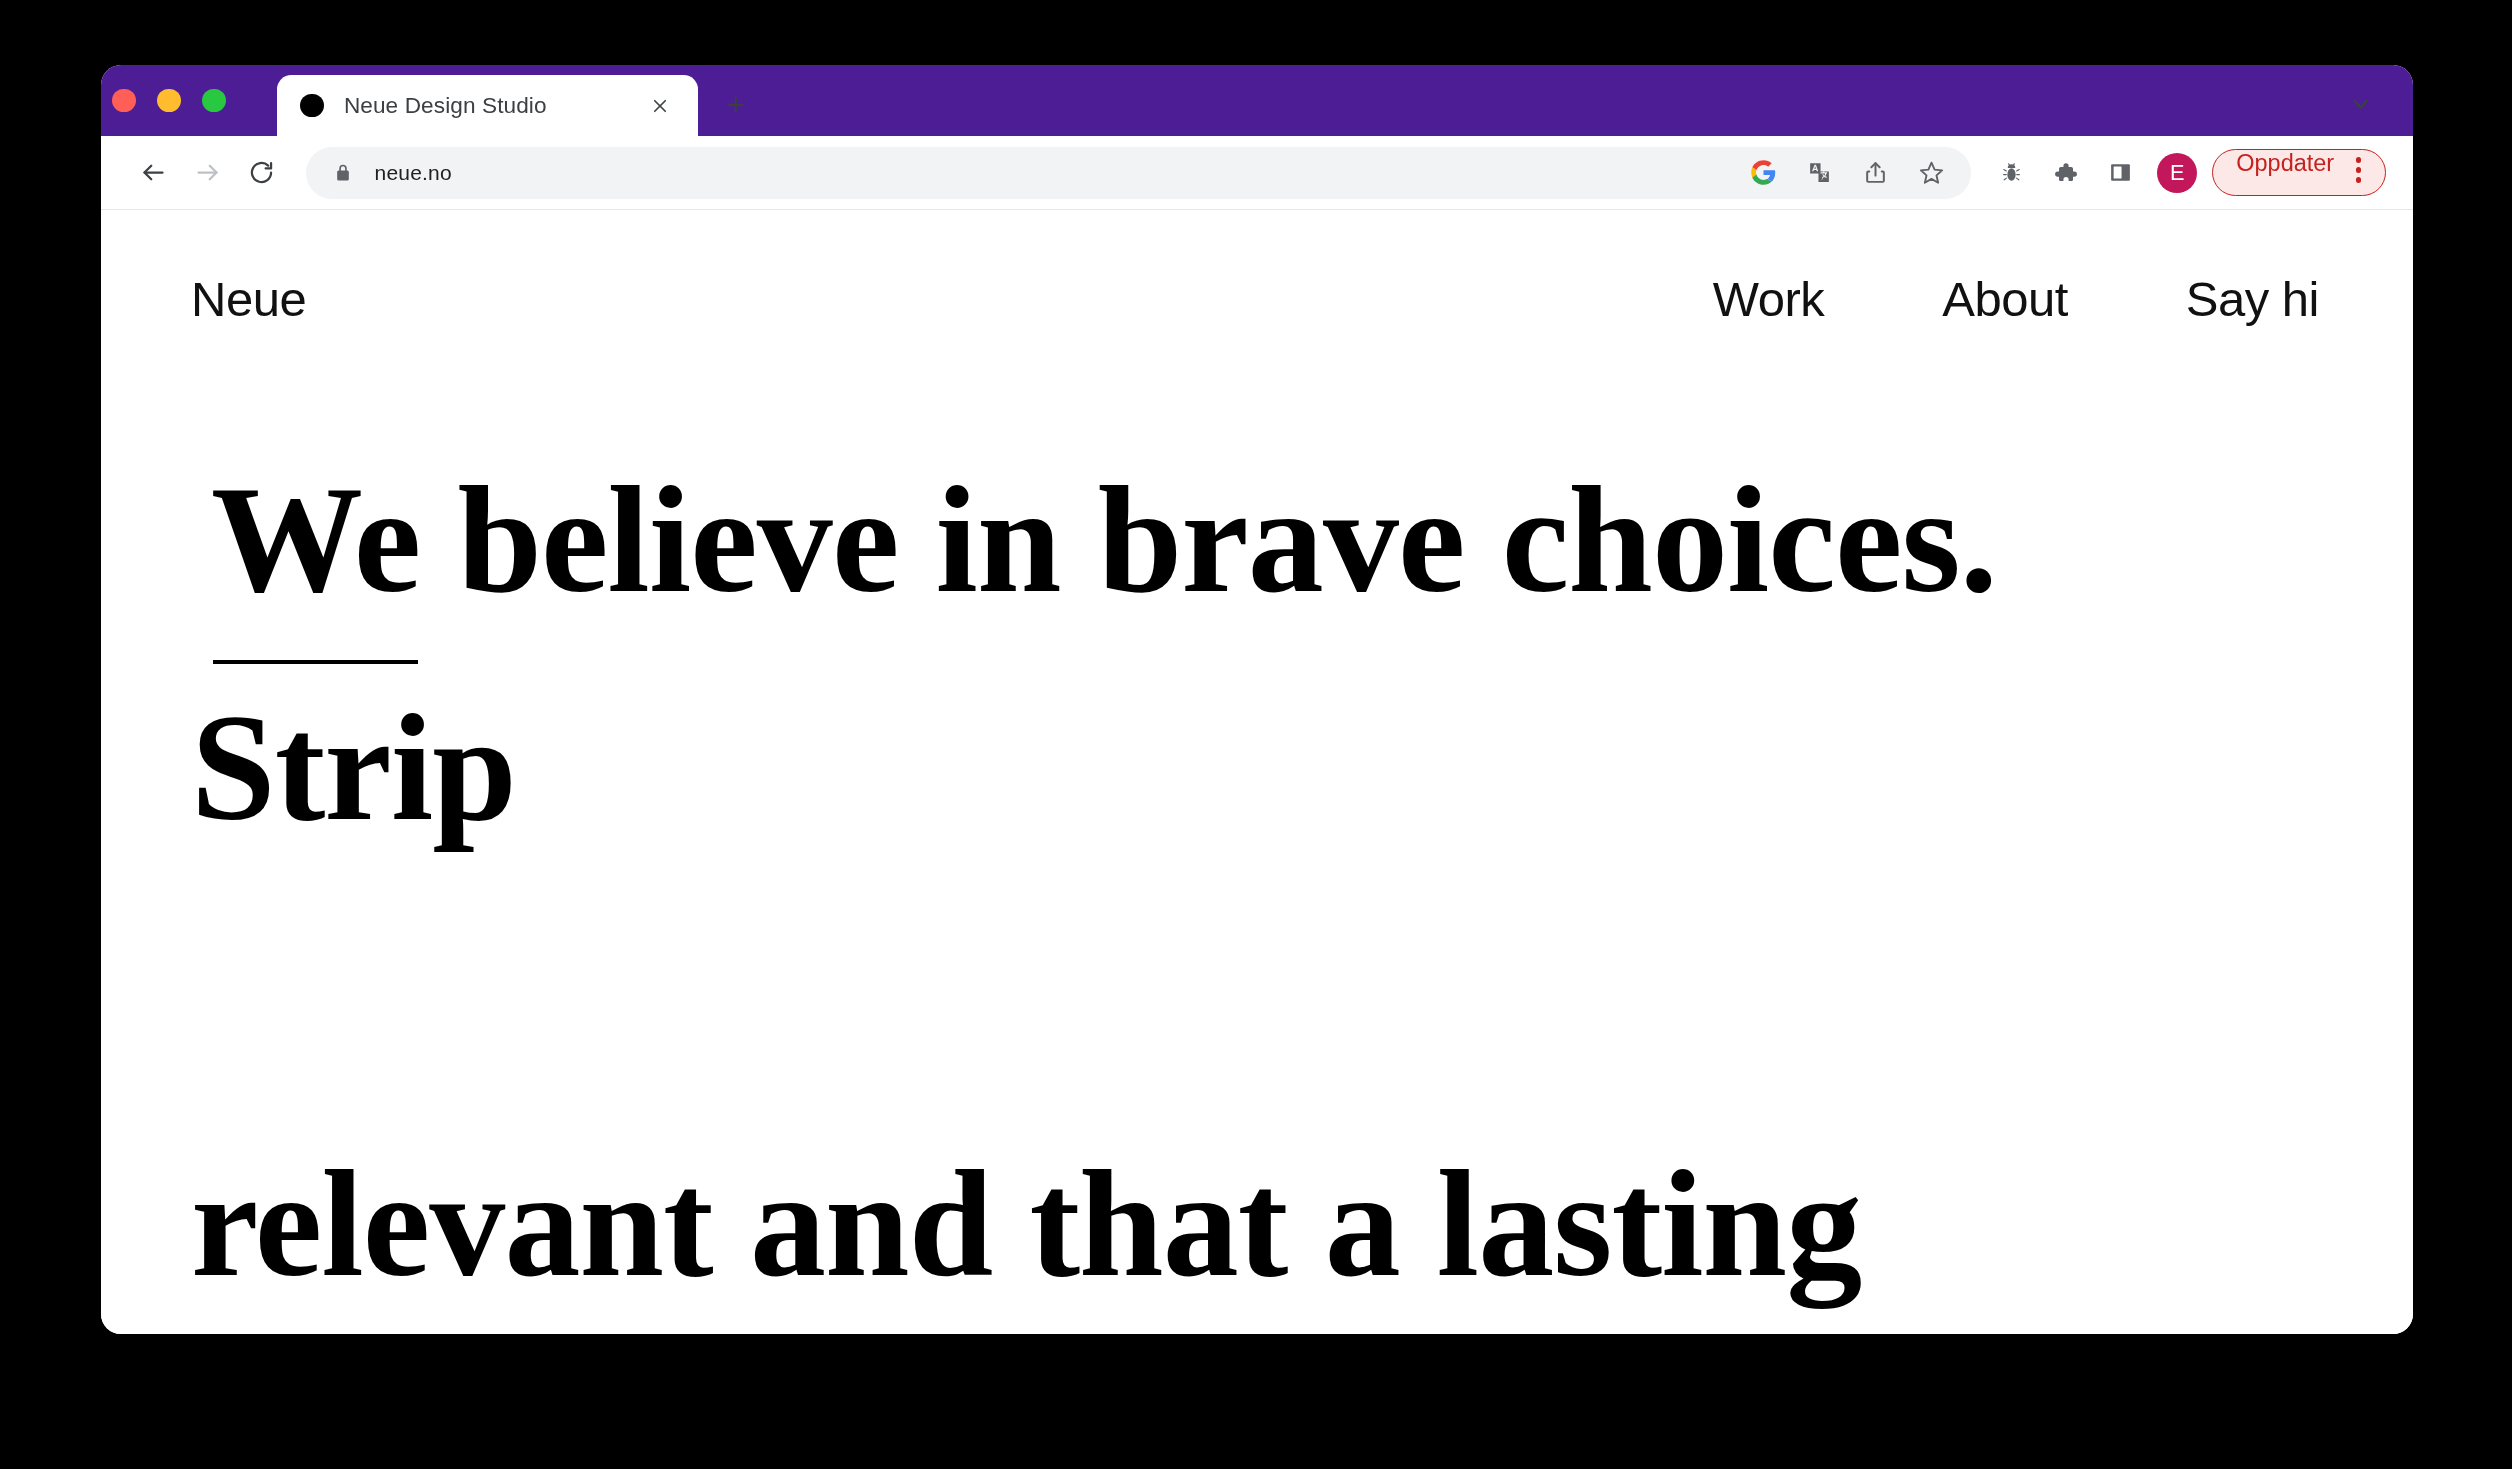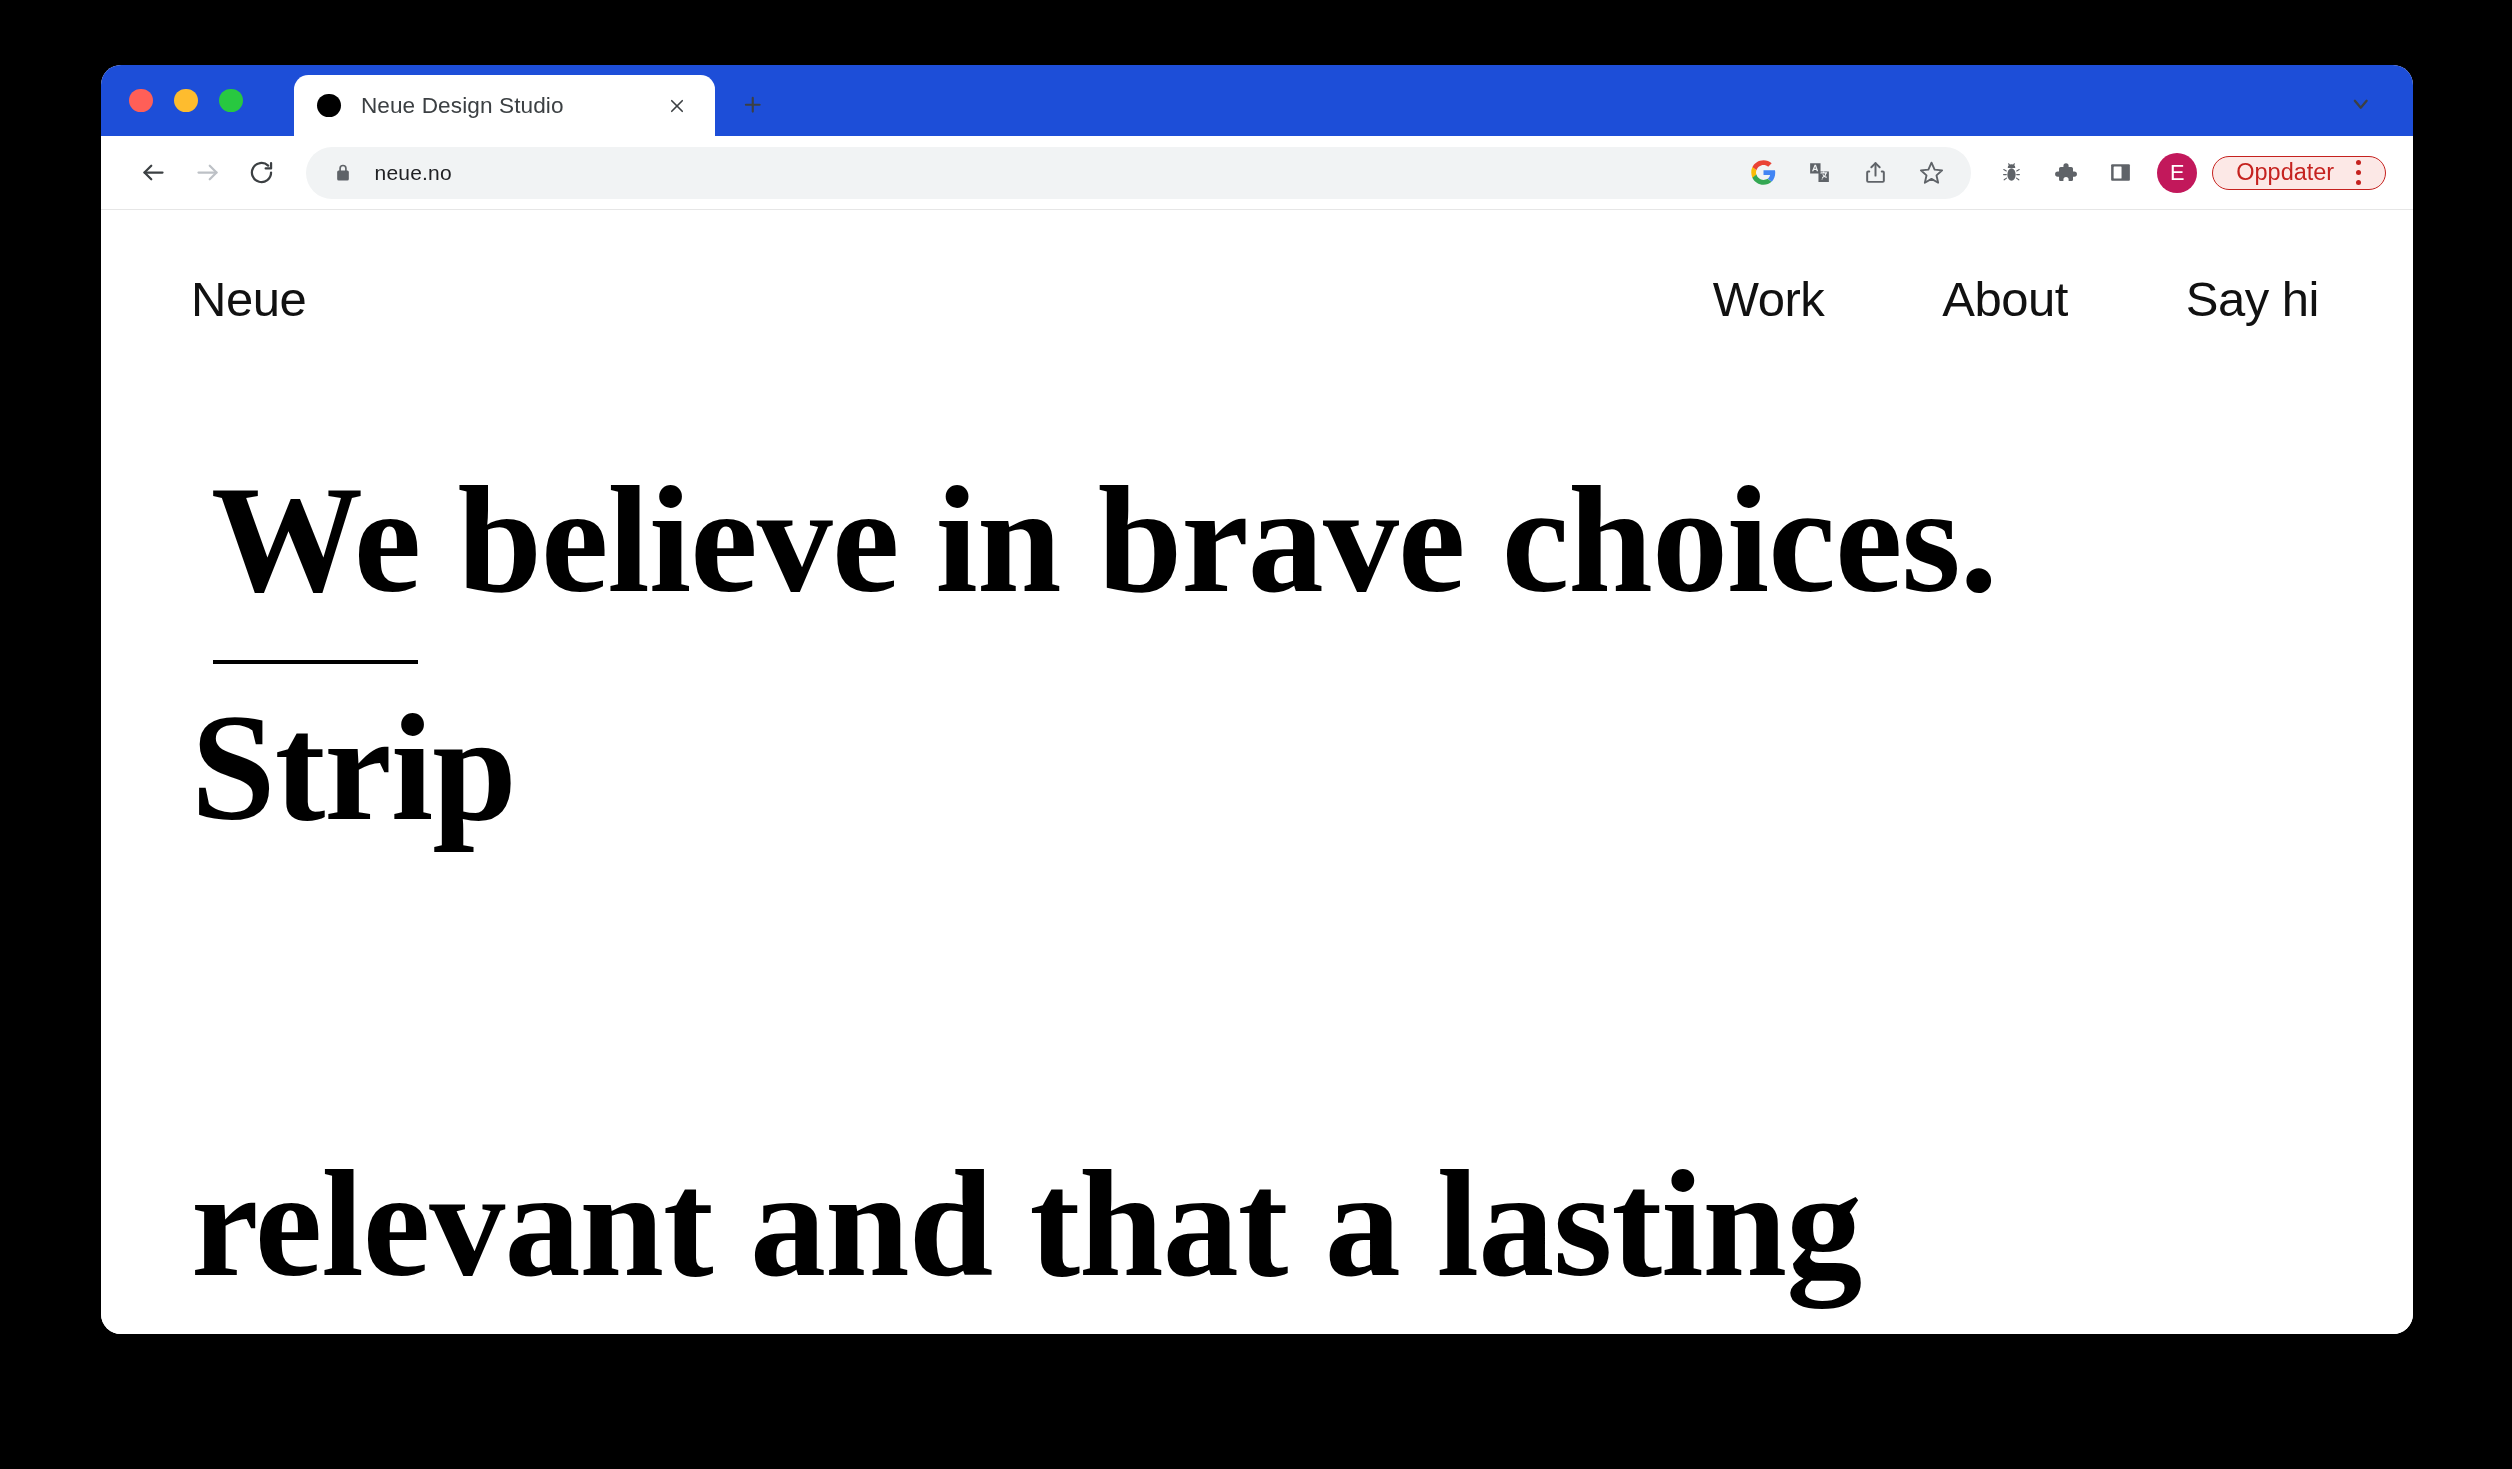--- a/index.html
+++ b/index.html
@@ -22,24 +22,24 @@
     background: #ffffff;
     border-radius: 20px;
     overflow: hidden;
     display: flex;
     flex-direction: column;
   }
 
   
   .tab-strip {
     height: 71px;
-    background: #1d4ed8;
+    background: #4c1d95;
     display: flex;
     align-items: flex-end;
-    padding-left: 28px;
+    padding-left: 11px;
     position: relative;
     flex: 0 0 auto;
   }
 
   .traffic-lights {
     display: flex;
     align-items: center;
     gap: 21.7px;
     height: 71px;
     padding-bottom: 0;
@@ -217,26 +217,25 @@
     color: #ffffff;
     display: flex;
     align-items: center;
     justify-content: center;
     font-size: 21.7px;
     margin: 0 9px 0 7.2px;
     flex: 0 0 auto;
   }
 
   .update-pill {
-    height: 34px;
+    height: 47px;
     border: 1.8px solid #c5221f;
     background: #fce8e6;
     border-radius: 24px;
     display: flex;
-    align-items: center;
     padding: 0 10.8px 0 23.5px;
     gap: 9px;
     flex: 0 0 auto;
   }
   .update-label {
     font-size: 23.5px;
     color: #c5221f;
     white-space: nowrap;
   }
   .kebab {

